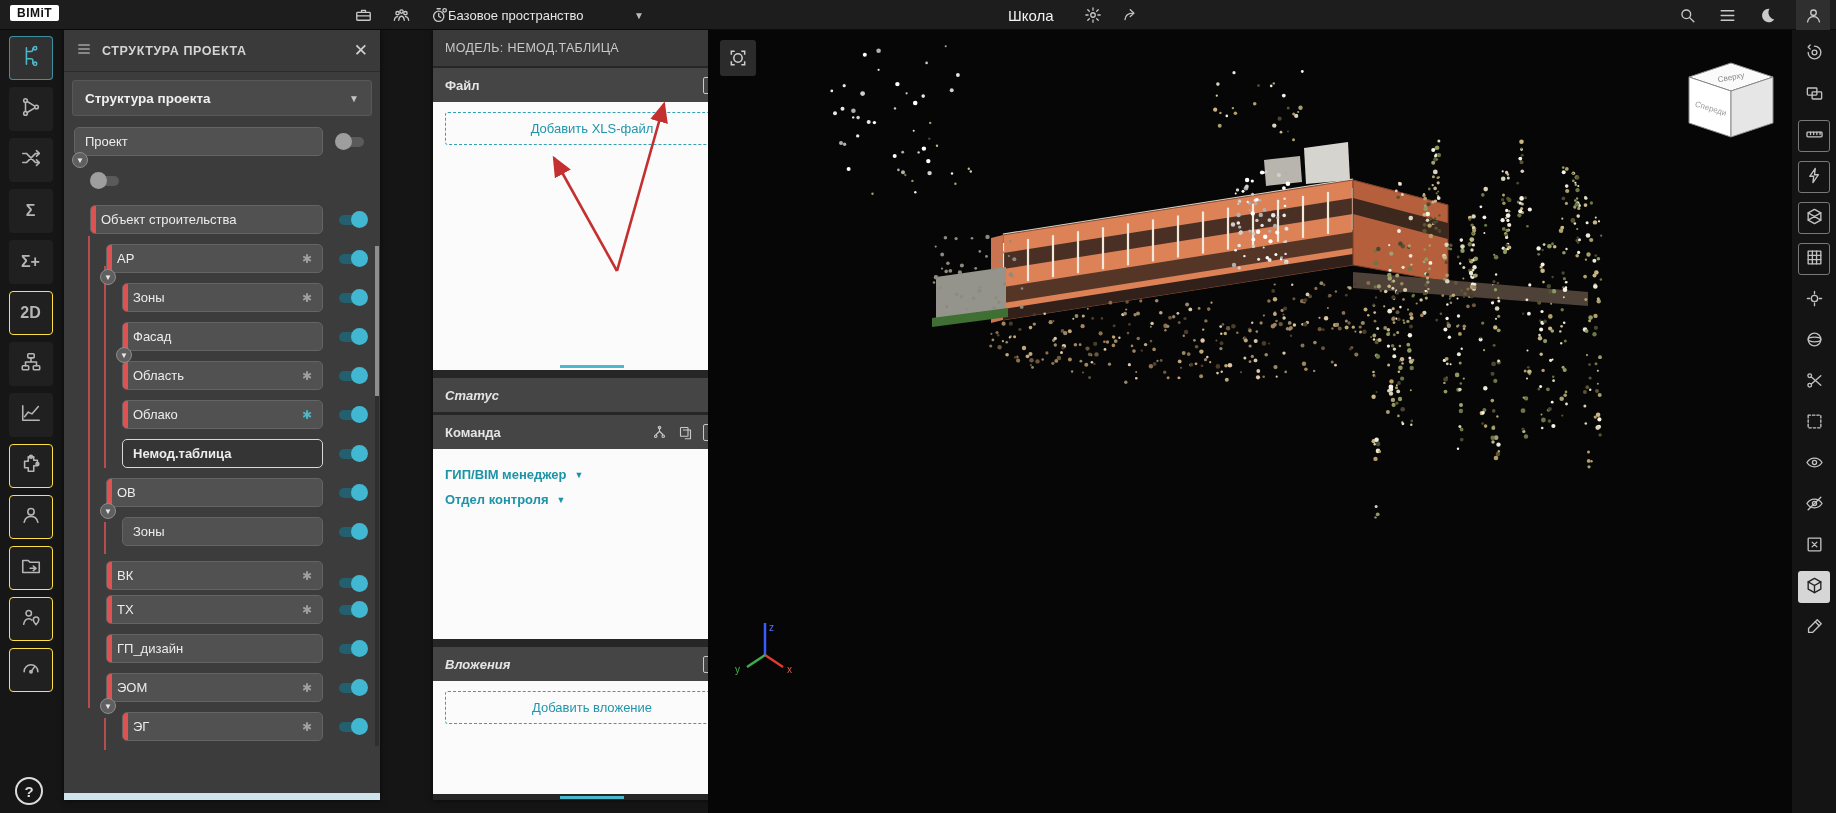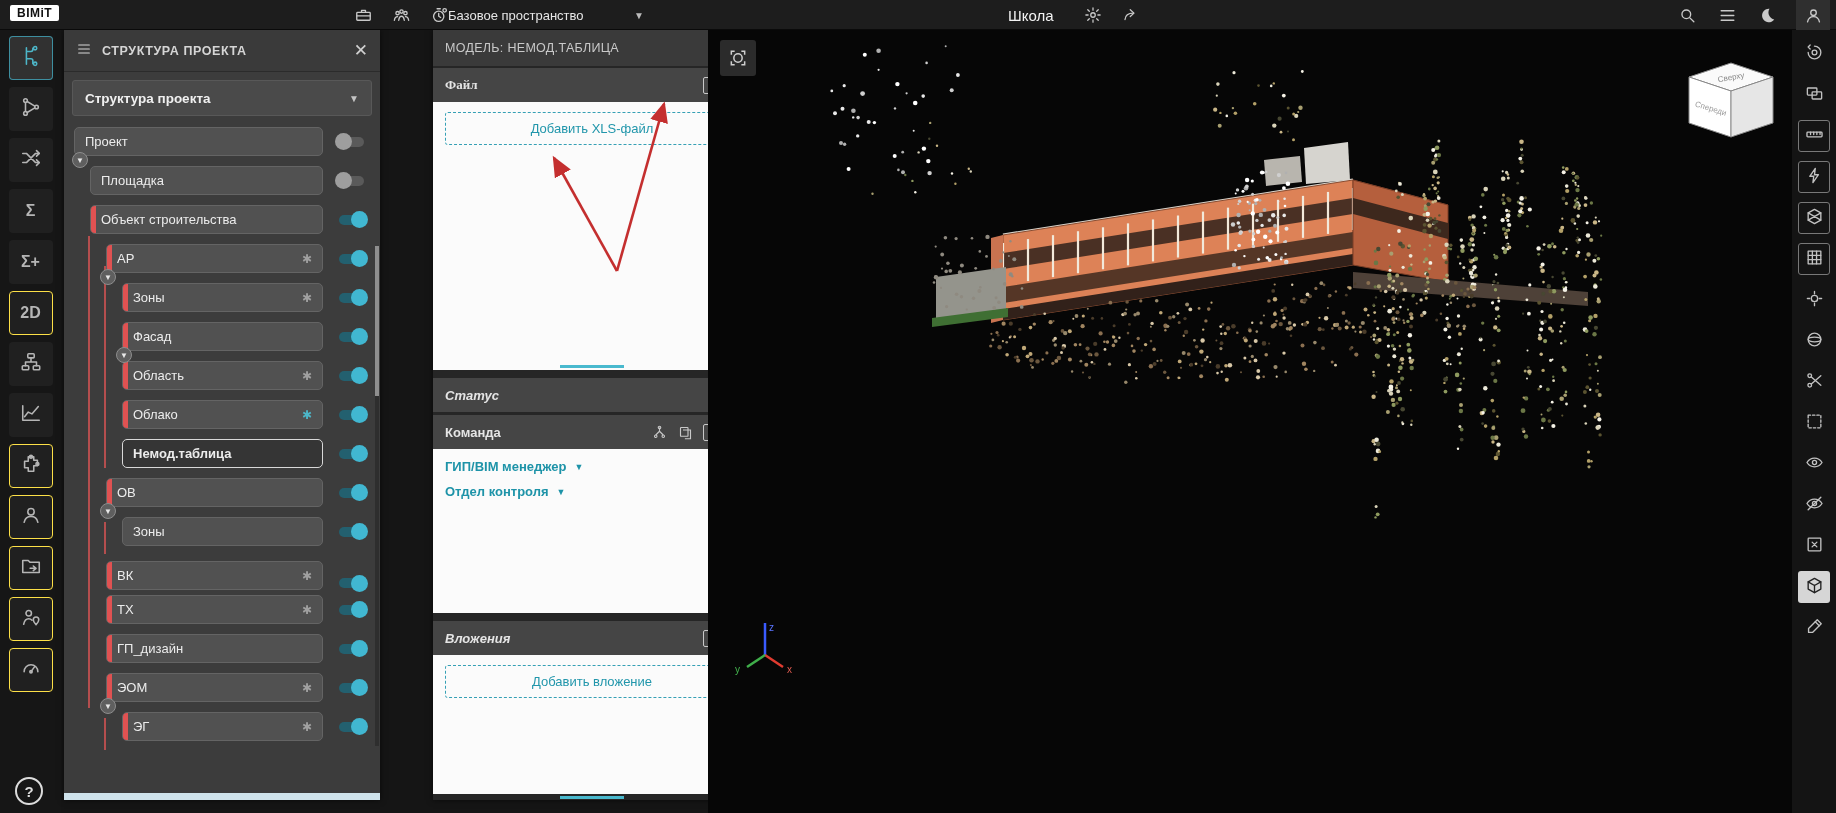--- a/index.html
+++ b/index.html
@@ -81,22 +81,22 @@
   .sec-hdr .ctrls{margin-left:auto;display:flex;align-items:center;gap:9px;color:#c9c9c9;}
   .plus-btn{width:17px;height:17px;border:1.5px solid #c9c9c9;border-radius:2px;font-size:13px;
             line-height:14px;text-align:center;cursor:pointer;font-weight:bold;}
   .caret{font-size:10px;cursor:pointer;}
   .white{background:#fbfbfb;}
   .file-content{flex:none;height:268px;position:relative;}
   .dash-btn{margin:10px 12px;border:1px dashed #35a0b5;border-radius:3px;color:#2196ab;font-size:13px;
             text-align:center;padding:8px 0;cursor:pointer;}
   .mini-bar{position:absolute;bottom:2px;left:50%;transform:translateX(-50%);width:64px;height:3px;
             background:#49b9ce;}
-  .gap8{margin-top:8px;font-style:italic;} .gap3{margin-top:3px;gap:43px;} .gap2{margin-top:2px;font-family:Liberation Serif, serif;}
-  .team-content{flex:none;height:164px;padding:10px 12px;}
+  .gap8{margin-top:8px;font-style:italic;} .gap3{margin-top:3px;gap:43px;} .gap2{margin-top:2px;}
+  .team-content{flex:none;height:190px;padding:18px 12px;}
   .role{color:#1d93a8;font-weight:bold;font-size:13px;margin-bottom:10px;display:flex;
         align-items:center;gap:8px;cursor:pointer;}
   .role .caret{font-size:9px;color:#1d93a8;}
   .attach-content{flex:1;position:relative;}
   .mp-bottom{flex:none;height:6px;background:#262626;position:relative;}
   .mp-bottom .mini-bar{bottom:1px;}
   .hdr-mini-ic{width:17px;height:17px;display:flex;align-items:center;justify-content:center;cursor:pointer;}
 
   
   .viewport{position:absolute;left:708px;top:30px;right:44px;bottom:0;background:#060606;overflow:hidden;}
@@ -290,23 +290,20 @@
           <div class="sp-thumb"></div>
         </div>
     <div class="row" style="padding-left: 2px;">
           <div class="expand" style="left: 0px;">▼</div>
           <div class="pill">
             <span class="pill-label">Проект</span>
           </div>
           <div class="toggle off"></div>
         </div>
         <div class="row" style="padding-left: 18px;">
-          <div class="pill">
-            <span class="pill-label">Площадка</span>
-          </div>
           <div class="toggle off"></div>
         </div>
         <div class="row" style="padding-left: 18px;">
           <div class="pill red">
             <span class="pill-label">Объект строительства</span>
           </div>
           <div class="toggle on"></div>
         </div>
         <div class="row" style="padding-left: 34px;">
           <div class="expand" style="left: 28px;">▼</div>

